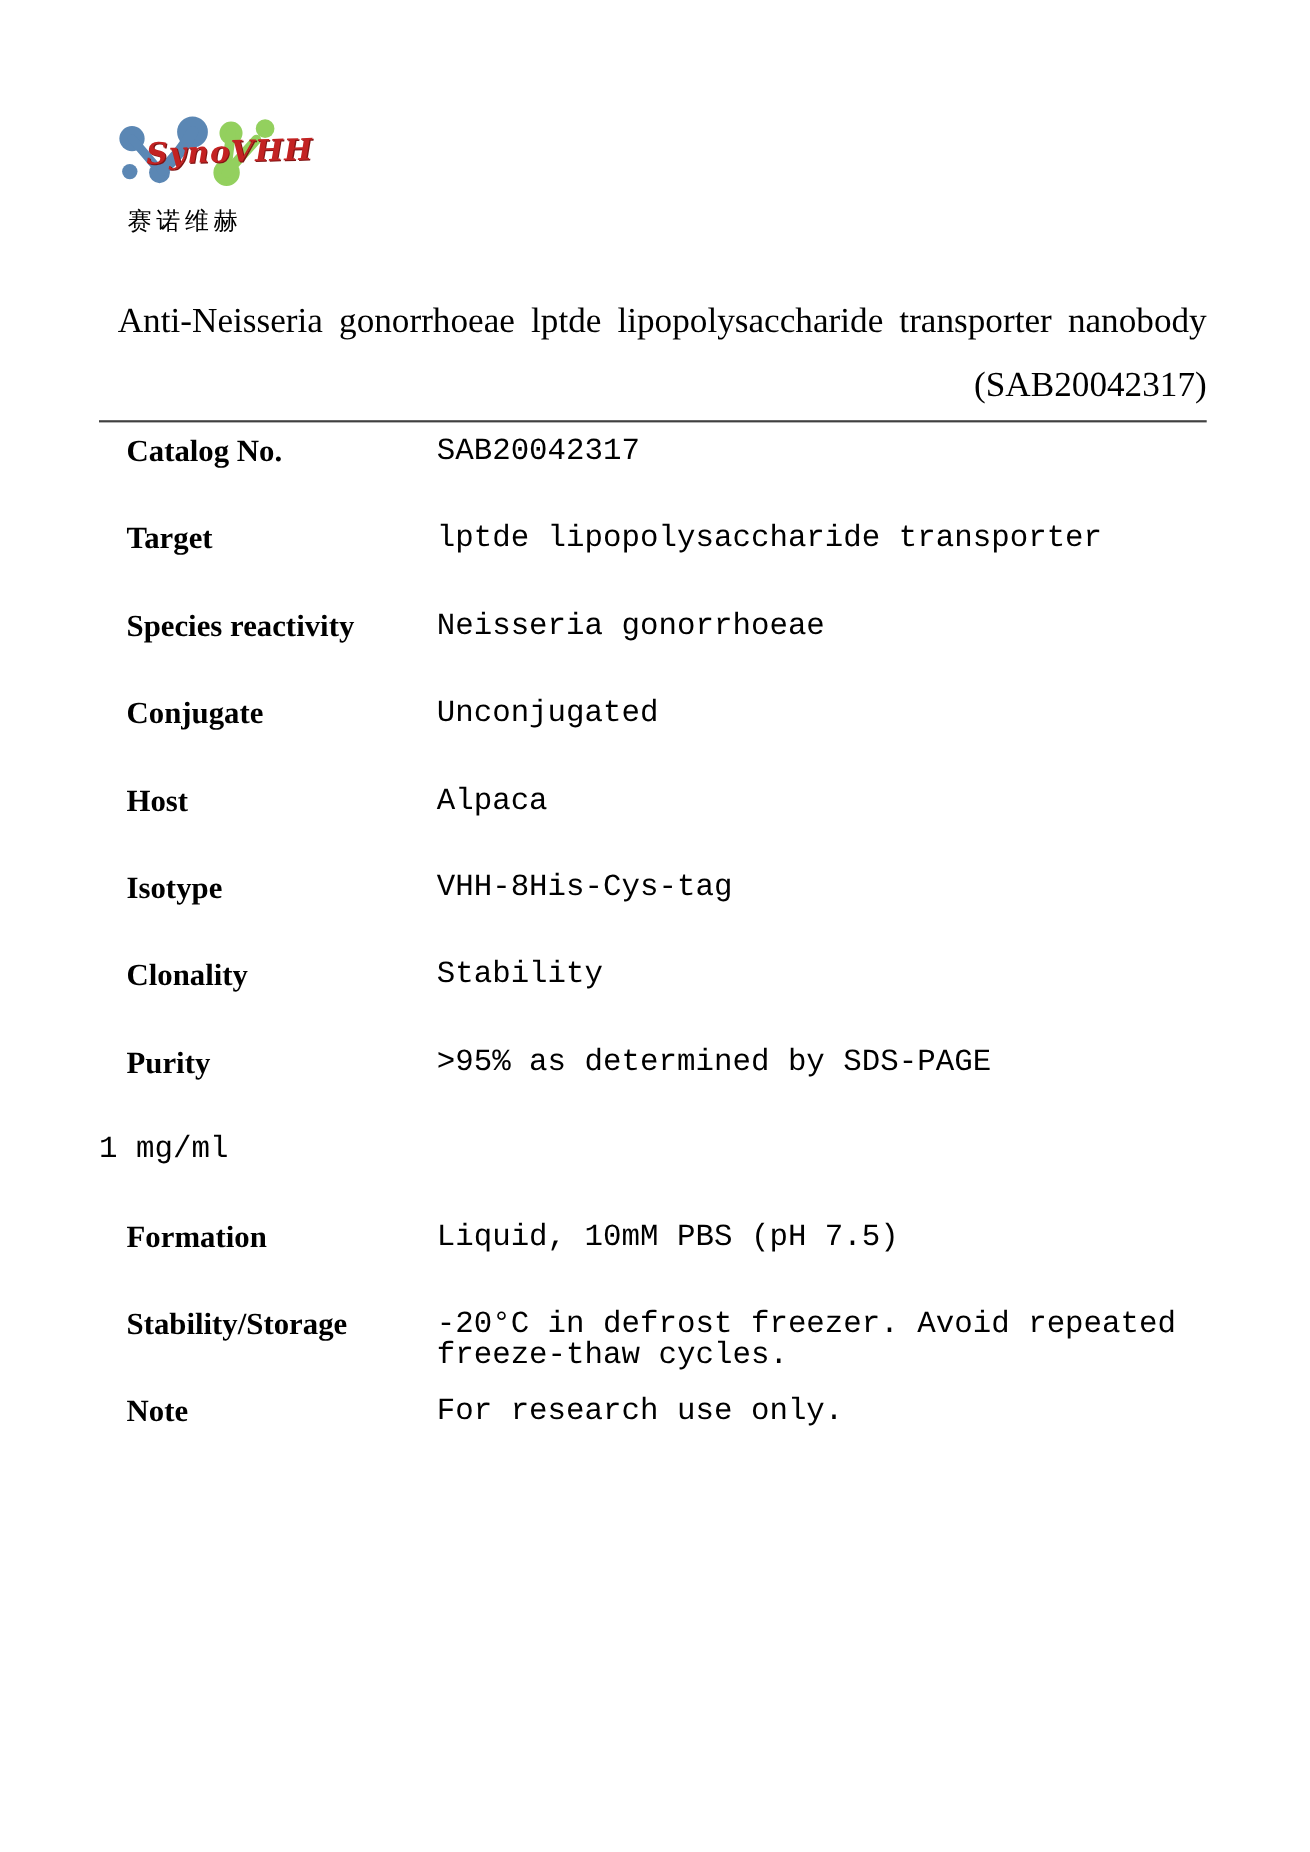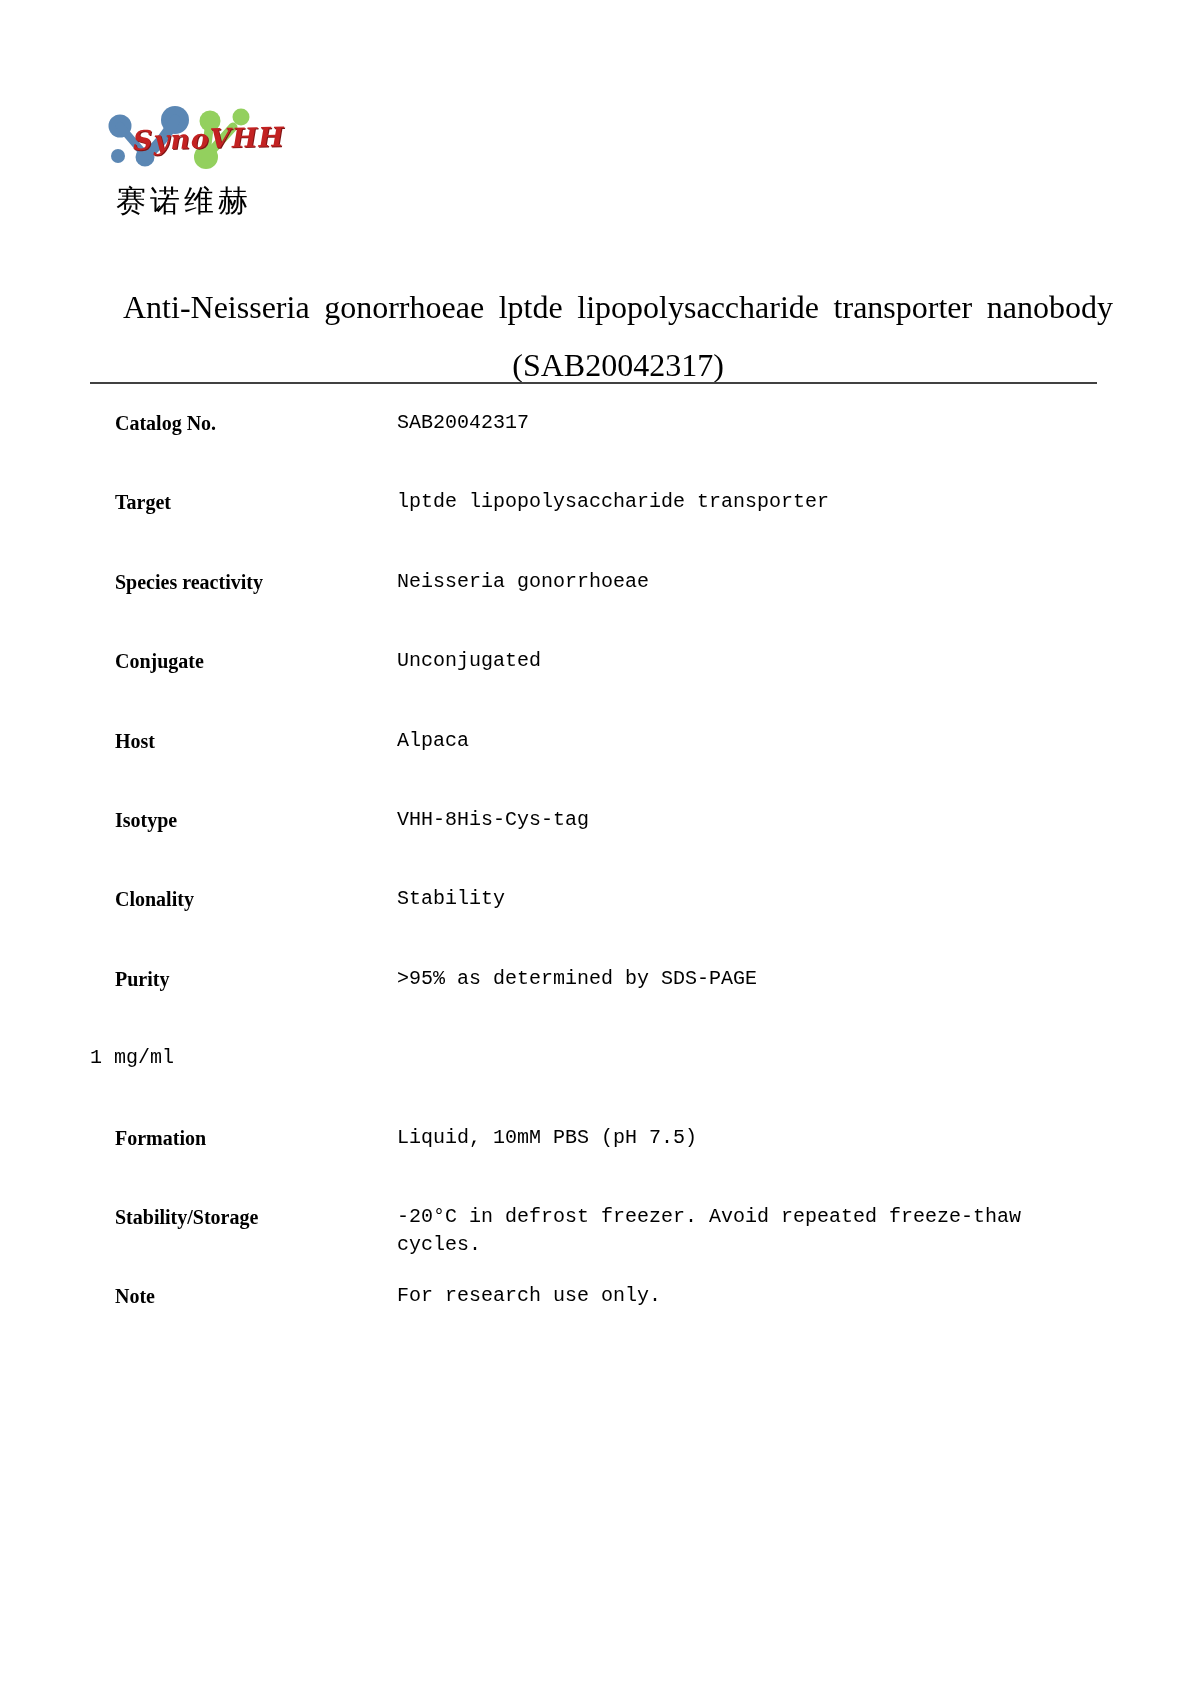--- a/index.html
+++ b/index.html
@@ -38,64 +38,64 @@
     color: var(--logo-red, #c32222);
     text-shadow: 1px 1px 0 #801414;
     transform: rotate(-1.5deg);
     white-space: nowrap;
   }
   .logo-cn {
     position: absolute;
     left: 116px;
     top: 184px;
     font-family: "Liberation Sans", "DejaVu Sans", sans-serif;
-    font-size: 30px;
+    font-size: 22px;
     line-height: 34px;
     letter-spacing: 4px;
     color: #000000;
     white-space: nowrap;
   }
 
   
   .title {
     position: absolute;
     left: 107px;
     top: 262px;
     width: 990px;
-    margin: 16px;
+    margin: 0;
     font-weight: normal;
     font-size: 32px;
     line-height: 58px;
   }
   .title .t1 {
     display: block;
     text-align: justify;
     text-align-last: justify;
     white-space: normal;
   }
   .title .t2 {
     display: block;
-    text-align: center;
+    text-align: right;
   }
 
   
   .spec-table {
     position: absolute;
     left: 90px;
     top: 382px;
     width: 1007px;
     border-top: 2px solid #414141;
   }
   .spec-row {
     display: flex;
     height: 79.4px;
     align-items: flex-start;
     box-sizing: border-box;
-    padding-top: 25px;
-    font-size: 20px;
+    padding-top: 13px;
+    font-size: 28px;
     line-height: 28px;
   }
   .spec-label {
     box-sizing: border-box;
     width: 307px;
     padding-left: 25px;
     flex: 0 0 307px;
     font-weight: bold;
   }
   .spec-value {

